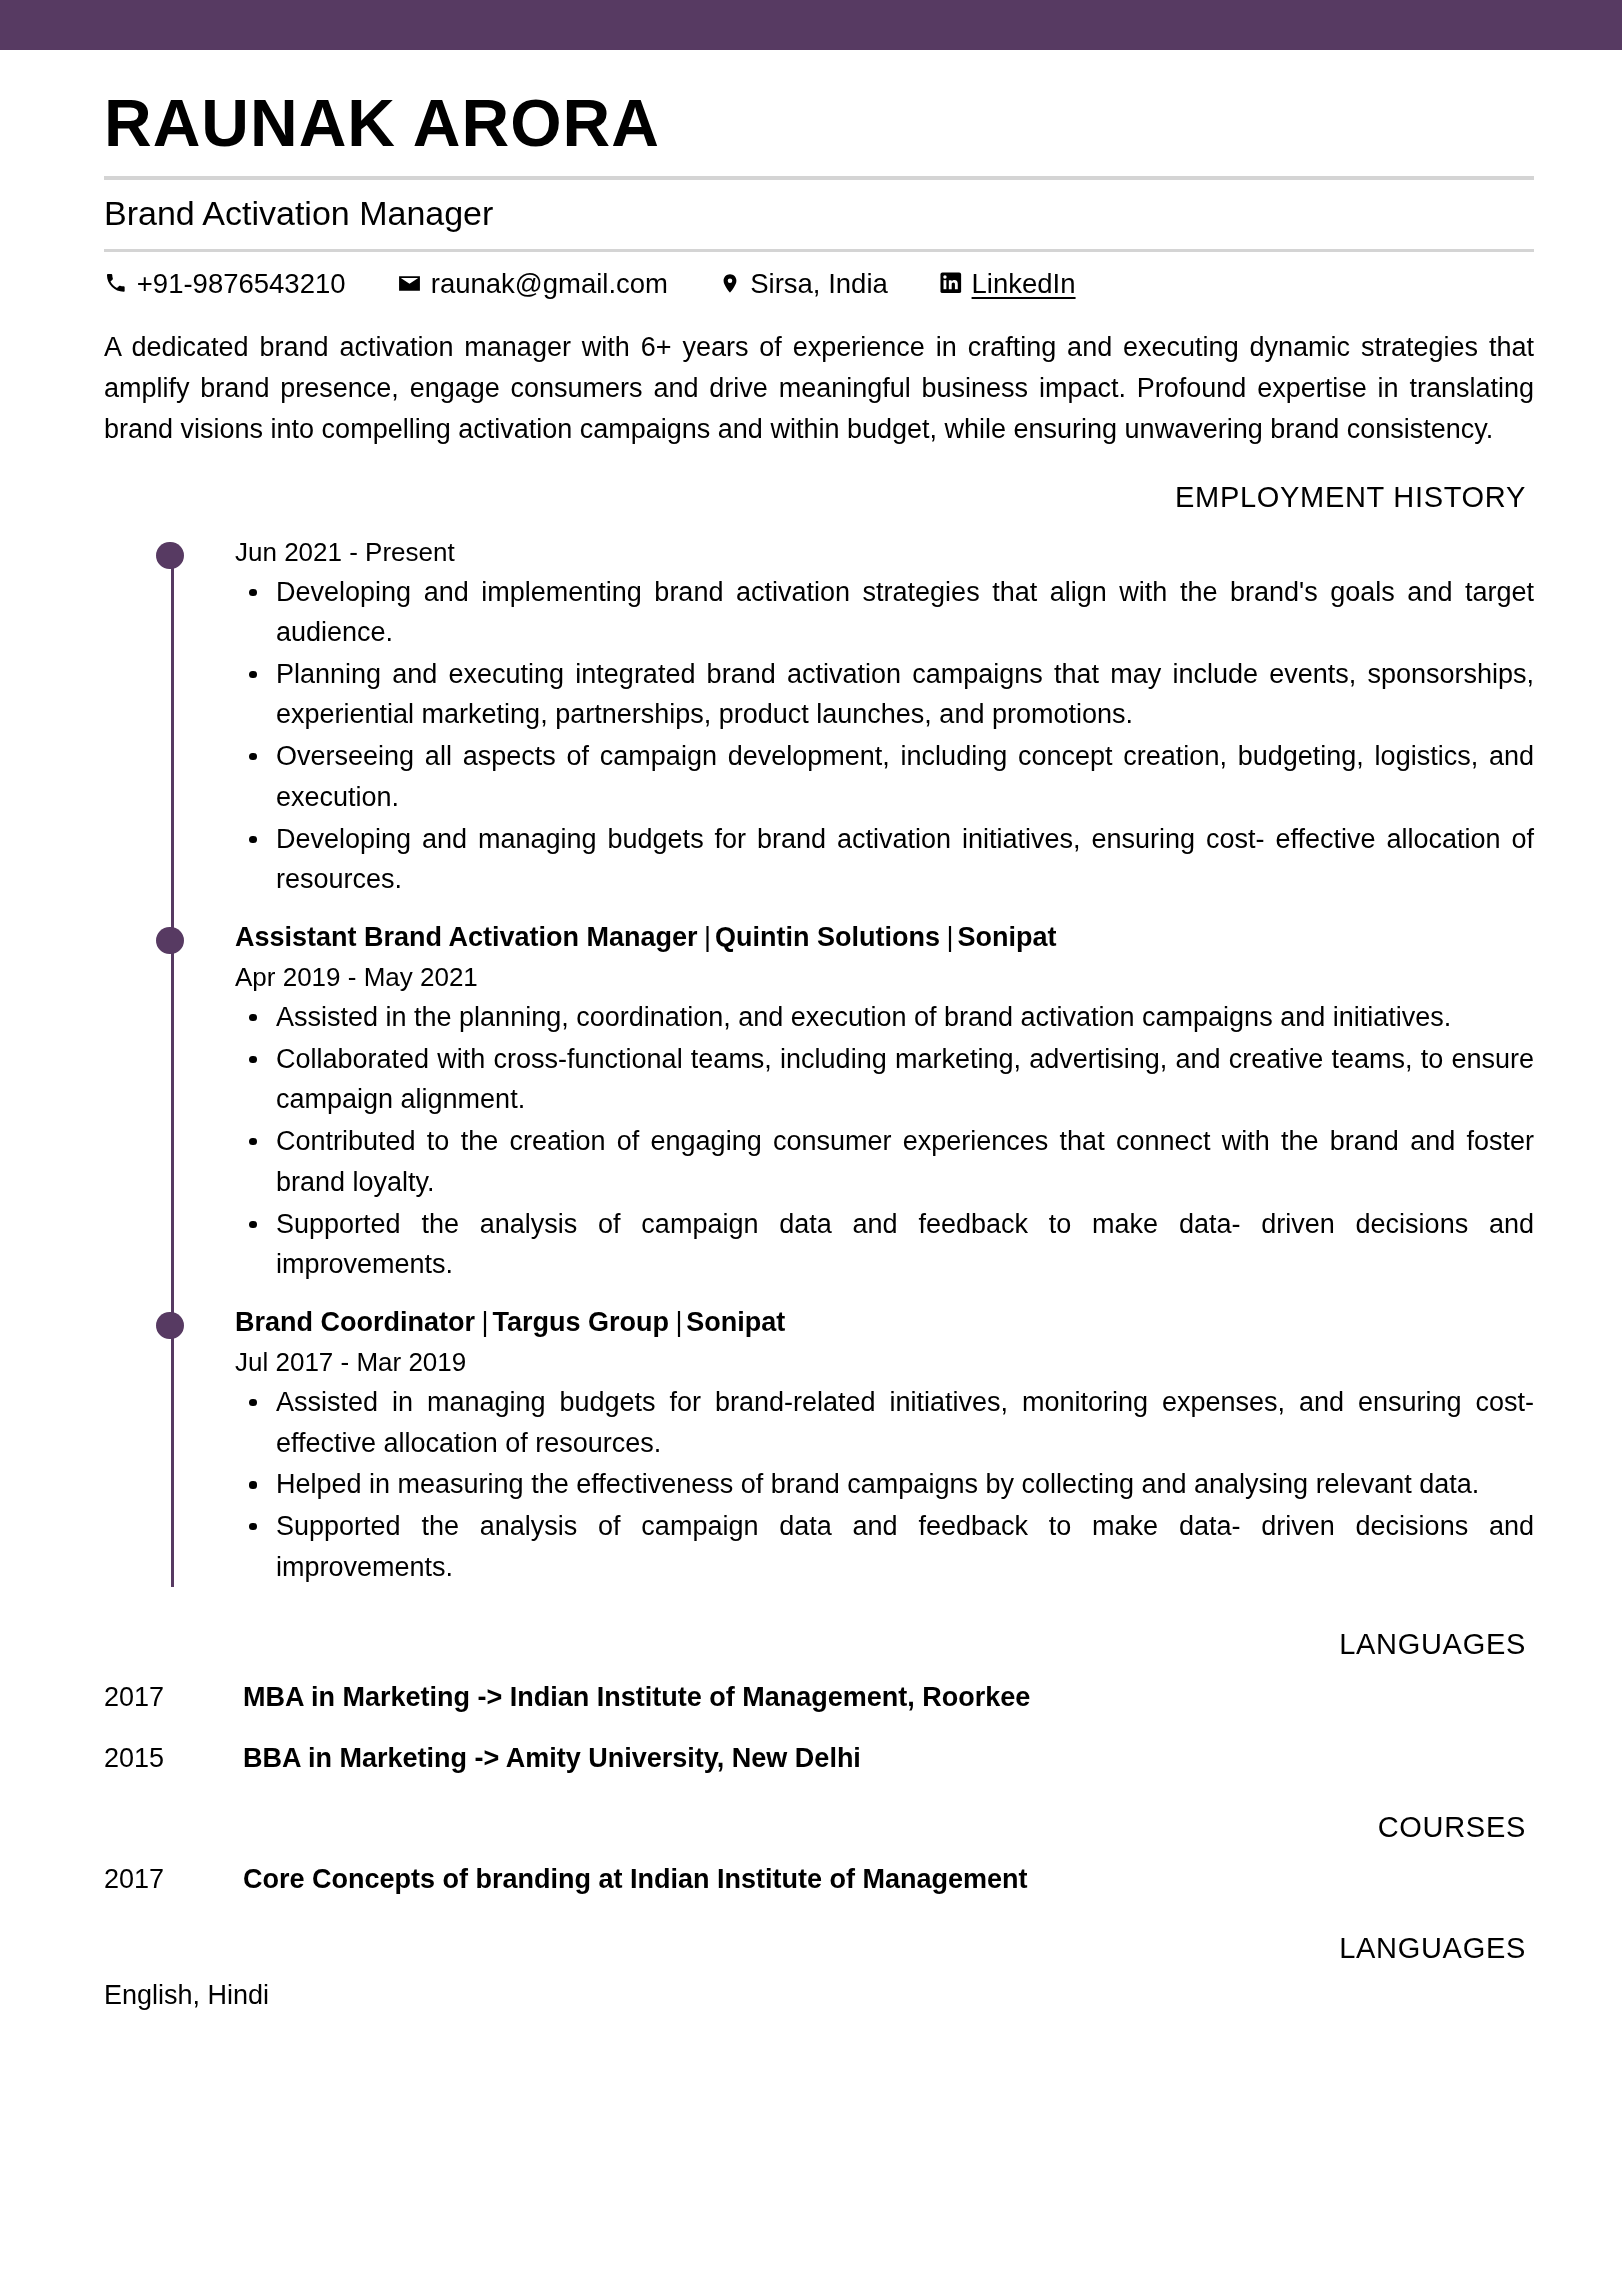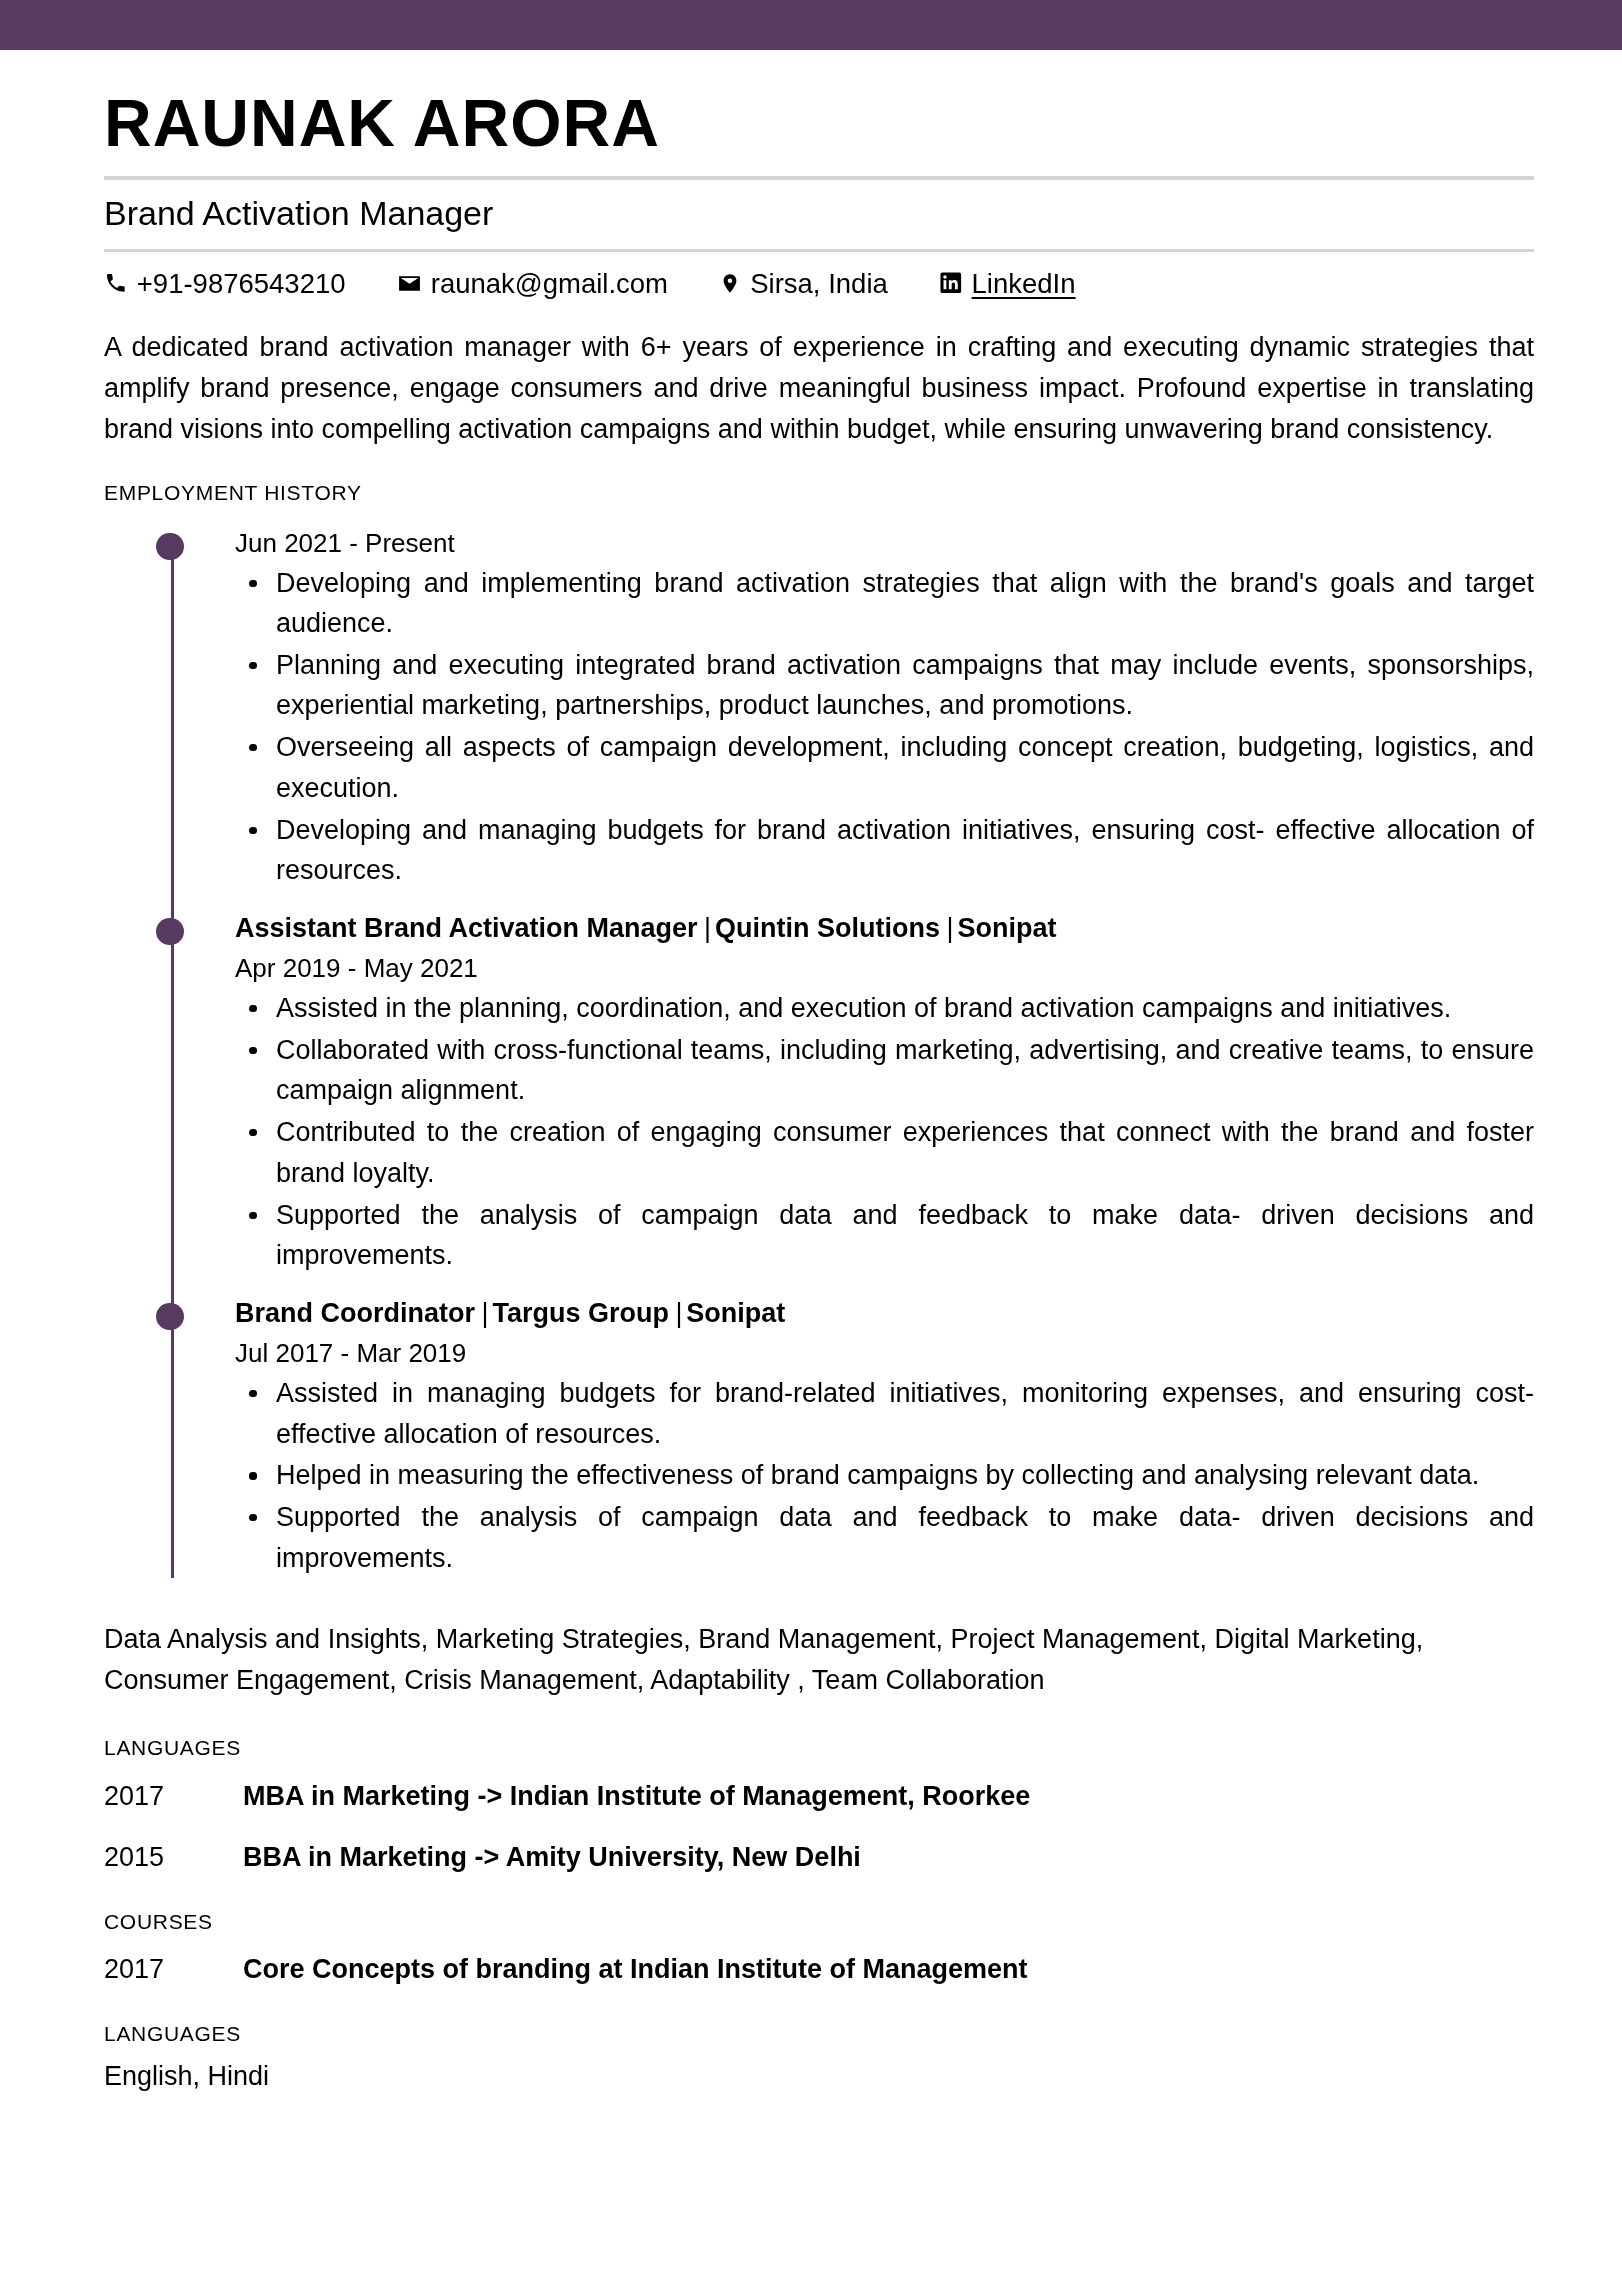--- a/index.html
+++ b/index.html
@@ -95,25 +95,26 @@
   .summary {
     margin-top: 27.5px;
     font-size: 27px;
     line-height: 1.52;
     text-align: justify;
     width: 1430px;
   }
 
   
   .section-heading {
-    font-size: 21px;
+    font-size: 29px;
     font-weight: 400;
     letter-spacing: 0.7px;
-    margin: 0;
+    margin: 8px;
     padding: 0;
+    text-align: right;
   }
   .section-employment { margin-top: 31px; }
 
   
   .timeline {
     position: relative;
     margin-top: 19.6px;
     padding-left: 131px;
   }
   .timeline-line {
@@ -327,21 +328,20 @@
           <li>Assisted in managing budgets for brand-related initiatives, monitoring expenses, and ensuring cost-effective allocation of resources.</li>
           <li>Helped in measuring the effectiveness of brand campaigns by collecting and analysing relevant data.</li>
           <li>Supported the analysis of campaign data and feedback to make data- driven decisions and improvements.</li>
         </ul>
       </div>
 
     </div>
   </div>
 
   <div class="section-skills">
-    <div class="skills-text">Data Analysis and Insights, Marketing Strategies, Brand Management, Project Management, Digital Marketing, Consumer Engagement, Crisis Management, Adaptability , Team Collaboration</div>
   </div>
 
   <div class="section-education">
     <div class="section-heading">LANGUAGES</div>
     <div class="dated-list">
       <div class="dated-row">
         <div class="dated-year">2017</div>
         <div class="dated-desc">MBA in Marketing  -&gt; Indian Institute of Management, Roorkee</div>
       </div>
       <div class="dated-row">

